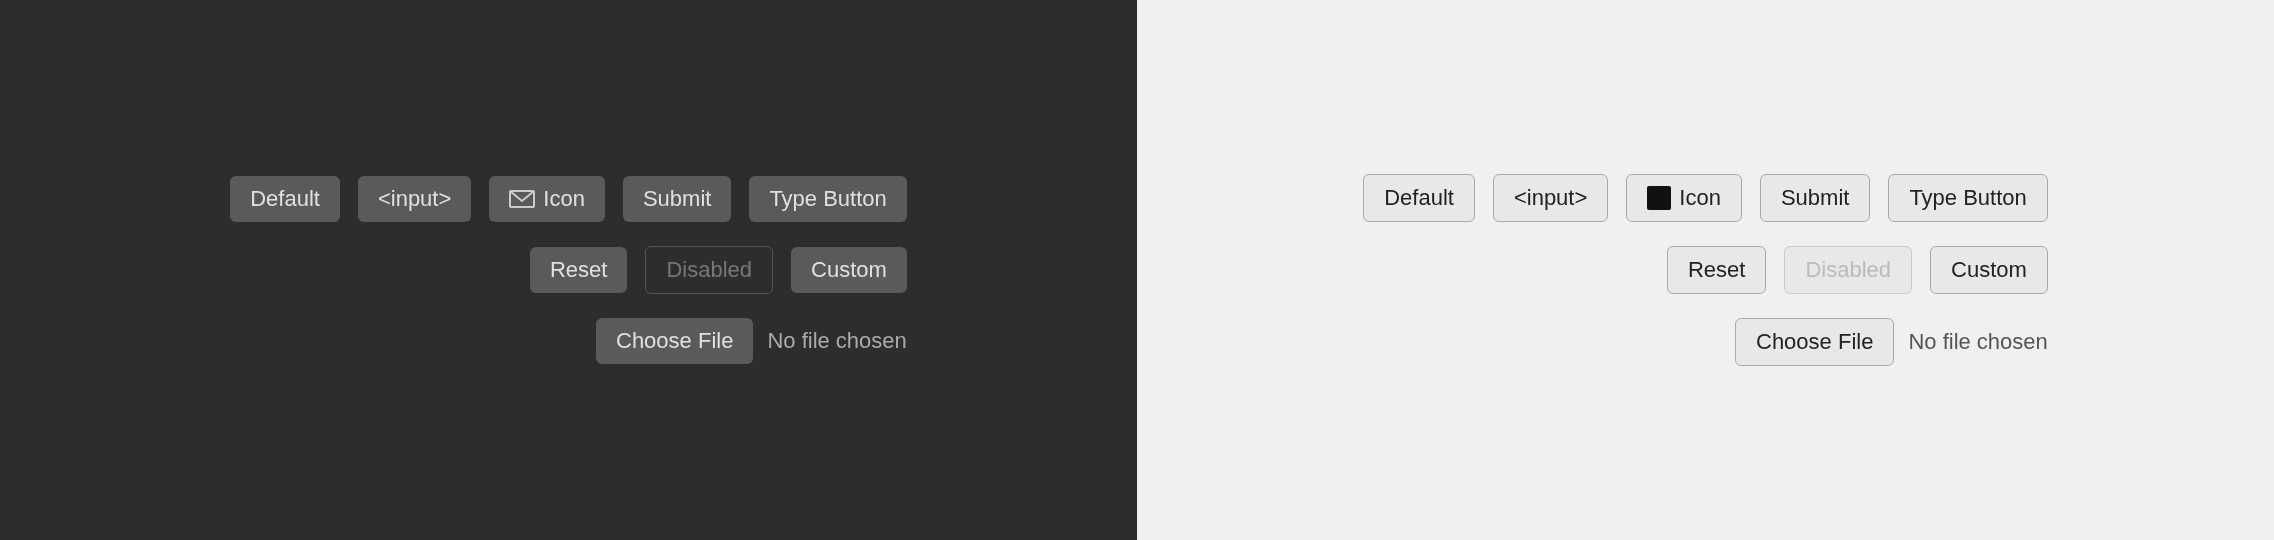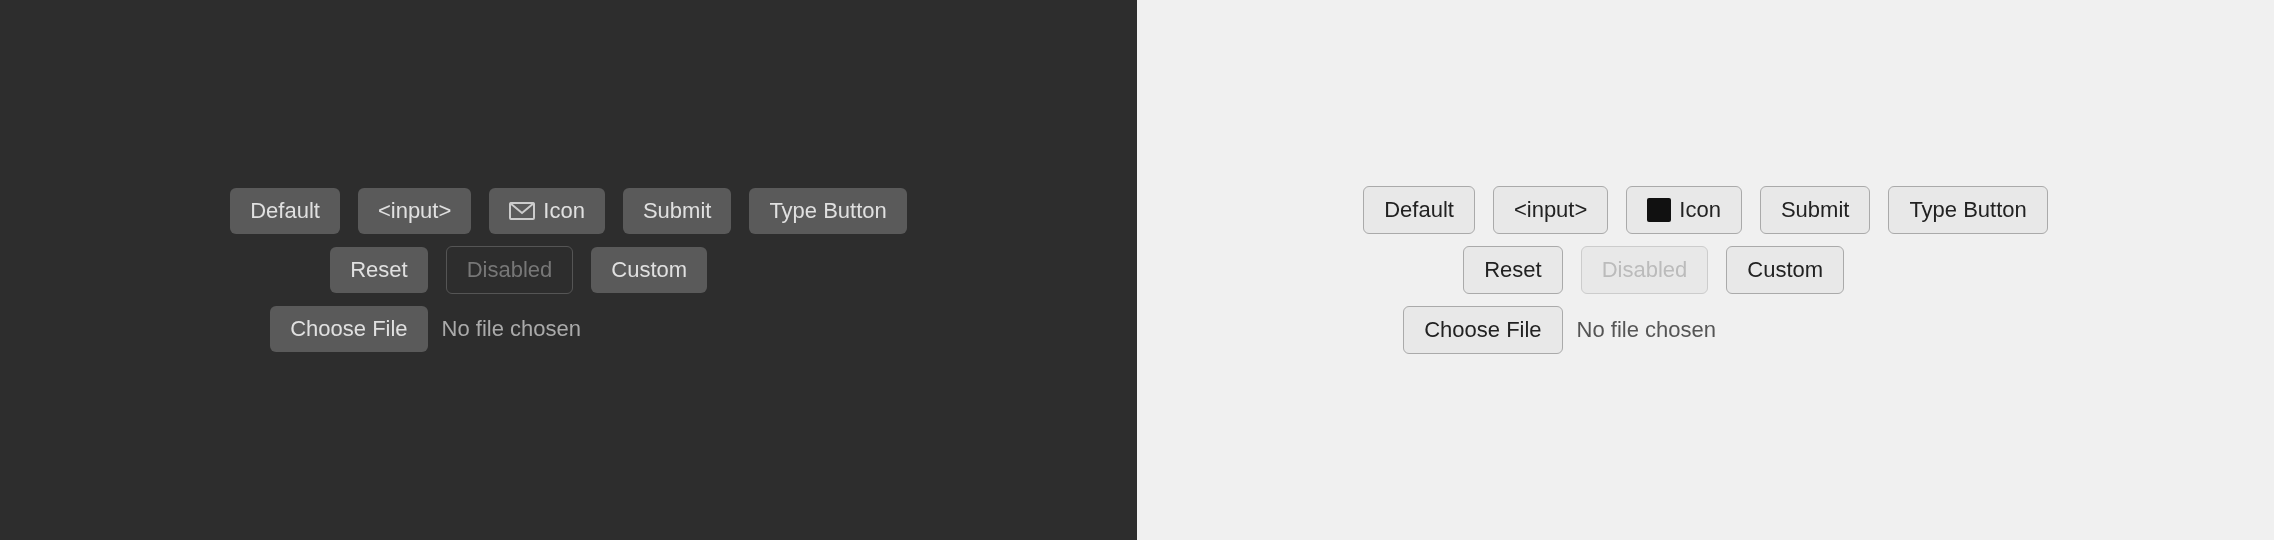--- a/index.html
+++ b/index.html
@@ -28,22 +28,22 @@
       background-color: #2d2d2d;
     }
 
     .panel-light {
       background-color: #f0f0f0;
     }
 
     .button-grid {
       display: flex;
       flex-direction: column;
-      gap: 12px;
-      align-items: flex-start;
+      gap: 24px;
+      align-items: flex-end;
     }
 
     .button-row {
       display: flex;
       flex-direction: row;
       gap: 18px;
       align-items: center;
     }
 
     

